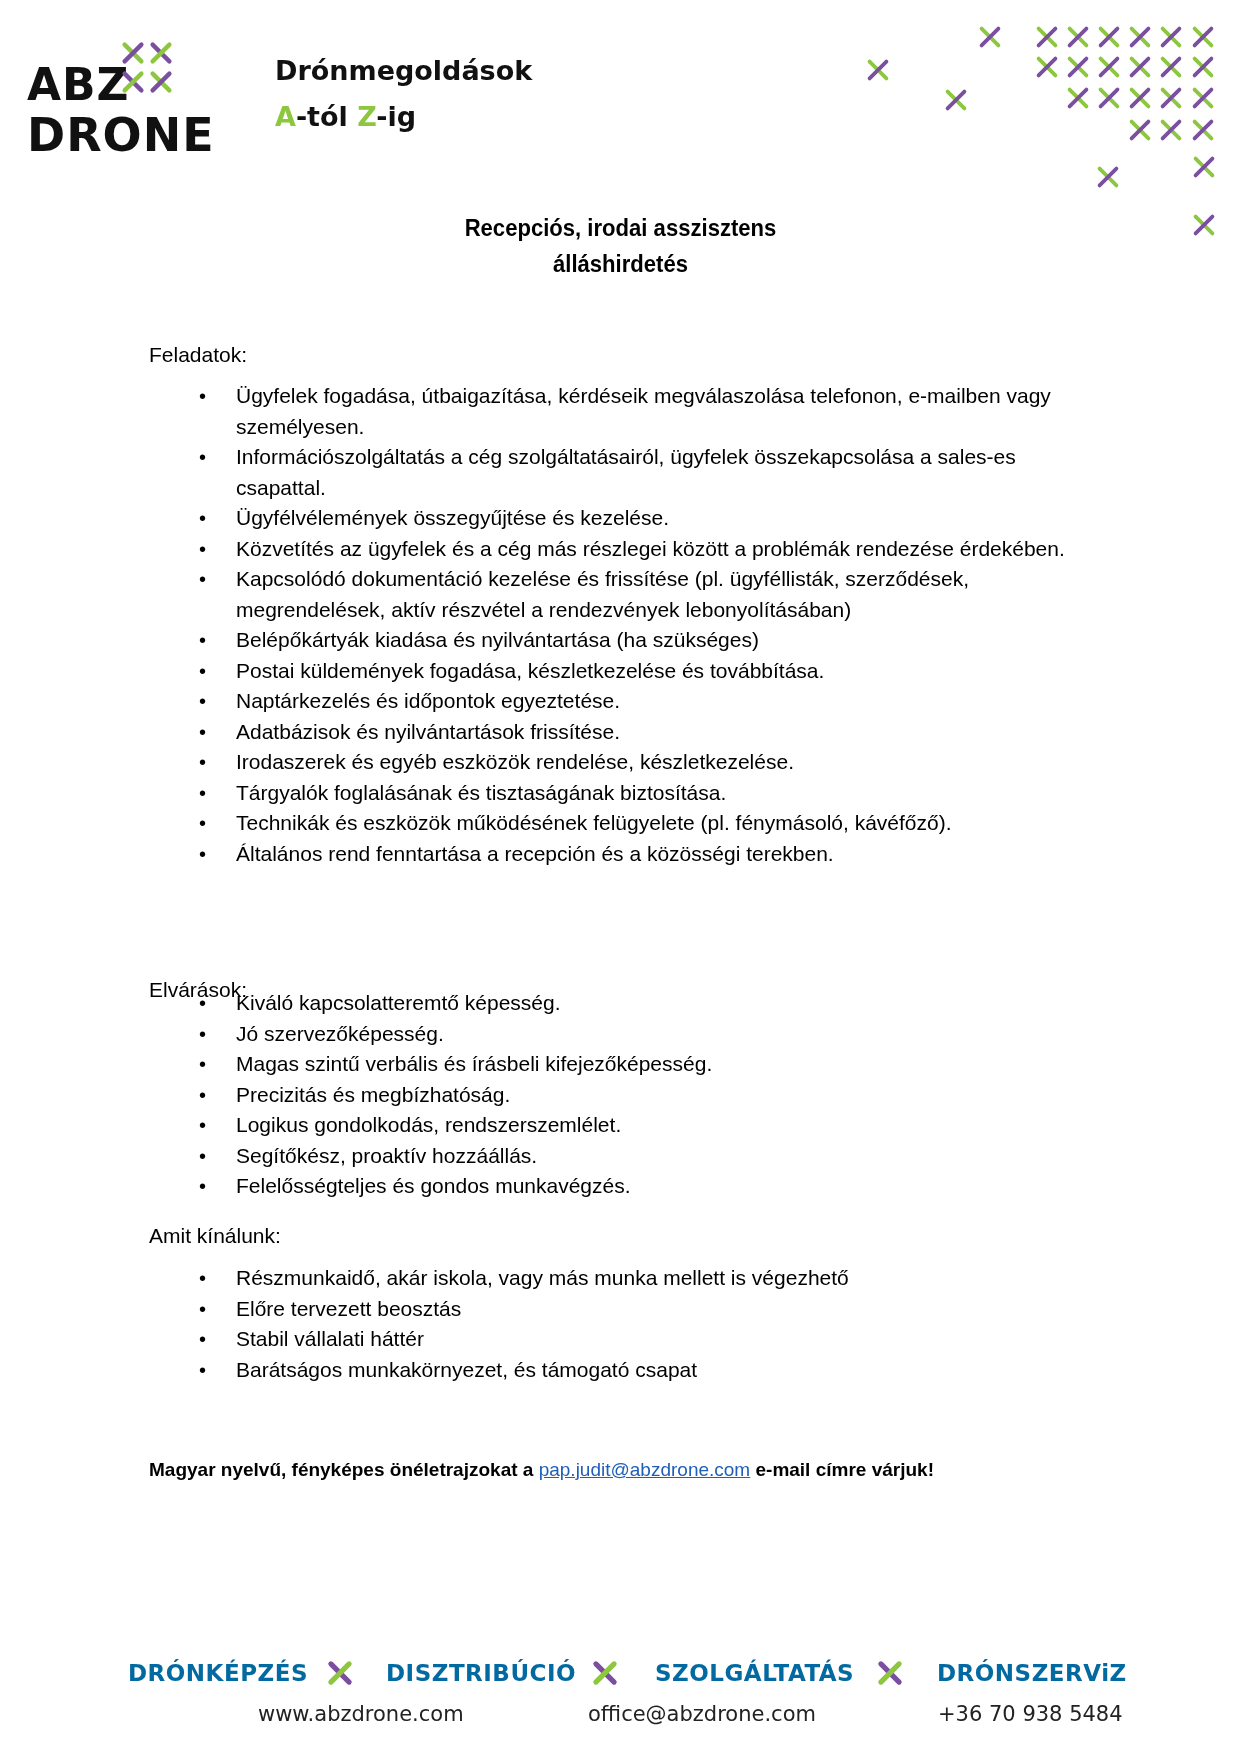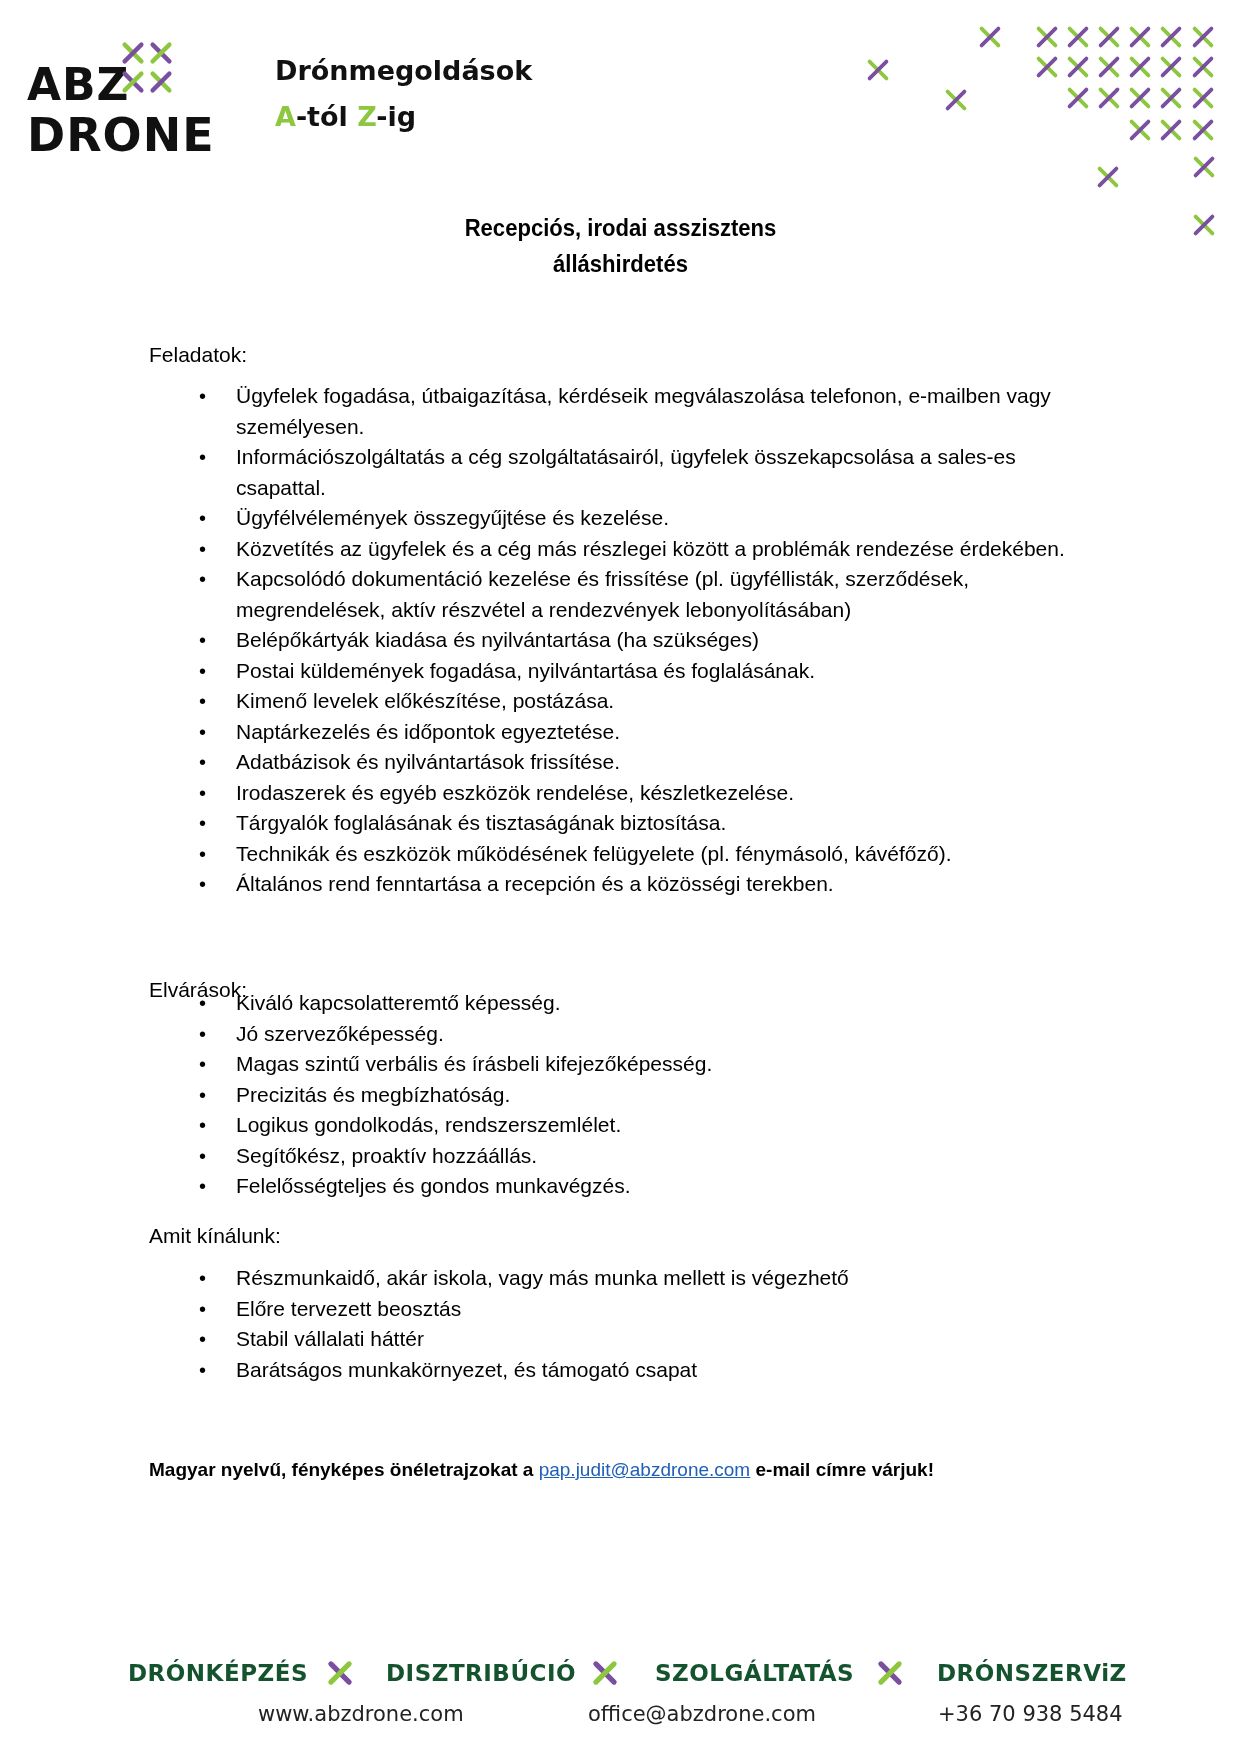--- a/index.html
+++ b/index.html
@@ -20,21 +20,21 @@
   .title { left:0; width:1241px; text-align:center; font-family:"Liberation Sans", sans-serif; font-weight:bold; font-size:24px; line-height:36px; top:210px; transform:scaleX(0.92); }
 
   .section-label { left:149px; font-family:"Liberation Sans", sans-serif; font-size:21px; line-height:30px; }
   ul.bullets { position:absolute; left:149px; margin:12px; padding:0; list-style:none; width:920px; }
   ul.bullets li { position:relative; padding-left:75px; font-family:"Liberation Sans", sans-serif; font-size:21px; line-height:30.5px; }
   ul.bullets li::before { content:"\2022"; position:absolute; left:38px; top:0; font-size:20px; }
 
   .cta { left:149px; top:1457px; font-family:"Liberation Sans", sans-serif; font-weight:bold; font-size:19px; line-height:26px; white-space:nowrap; }
   .cta a { color:#1f5fb8; text-decoration:underline; font-weight:normal; }
 
-  .footer-tag { top:1662px; font-family:"DejaVu Sans", sans-serif; font-weight:bold; font-size:23px; letter-spacing:0.5px; line-height:1; color:#14532d; }
+  .footer-tag { top:1662px; font-family:"DejaVu Sans", sans-serif; font-weight:bold; font-size:23px; letter-spacing:0.5px; line-height:1; color:#0369a1; }
   .footer-contact { top:1704px; font-family:"DejaVu Sans", sans-serif; font-size:21px; line-height:1; color:#222; }
 </style>
 </head>
 <body>
 
 <div class="abs logo-text logo-abz">ABZ</div>
 <div class="abs logo-text logo-drone">DRONE</div>
 <div id="logo-crosses">
     <div class="cross" style="left: 121px; top: 41px; width: 24px; height: 24px;">
       <svg viewBox="0 0 20 20">
@@ -230,22 +230,21 @@
 </div>
 
 <div class="abs section-label" style="top:340px;">Feladatok:</div>
 <ul class="bullets" style="top:369px;">
   <li>Ügyfelek fogadása, útbaigazítása, kérdéseik megválaszolása telefonon, e-mailben vagy személyesen.</li>
   <li>Információszolgáltatás a cég szolgáltatásairól, ügyfelek összekapcsolása a sales-es csapattal.</li>
   <li>Ügyfélvélemények összegyűjtése és kezelése.</li>
   <li>Közvetítés az ügyfelek és a cég más részlegei között a problémák rendezése érdekében.</li>
   <li>Kapcsolódó dokumentáció kezelése és frissítése (pl. ügyféllisták, szerződések, megrendelések, aktív részvétel a rendezvények lebonyolításában)</li>
   <li>Belépőkártyák kiadása és nyilvántartása (ha szükséges)</li>
-  <li>Postai küldemények fogadása, nyilvántartása és foglalásának.</li>
-  <li>Kimenő levelek előkészítése, postázása.</li>
+  <li>Postai küldemények fogadása, készletkezelése és továbbítása.</li>
   <li>Naptárkezelés és időpontok egyeztetése.</li>
   <li>Adatbázisok és nyilvántartások frissítése.</li>
   <li>Irodaszerek és egyéb eszközök rendelése, készletkezelése.</li>
   <li>Tárgyalók foglalásának és tisztaságának biztosítása.</li>
   <li>Technikák és eszközök működésének felügyelete (pl. fénymásoló, kávéfőző).</li>
   <li>Általános rend fenntartása a recepción és a közösségi terekben.</li>
 </ul>
 
 <div class="abs section-label" style="top:946px;margin-top:29px;">Elvárások:</div>
 <ul class="bullets" style="top:976px;">

